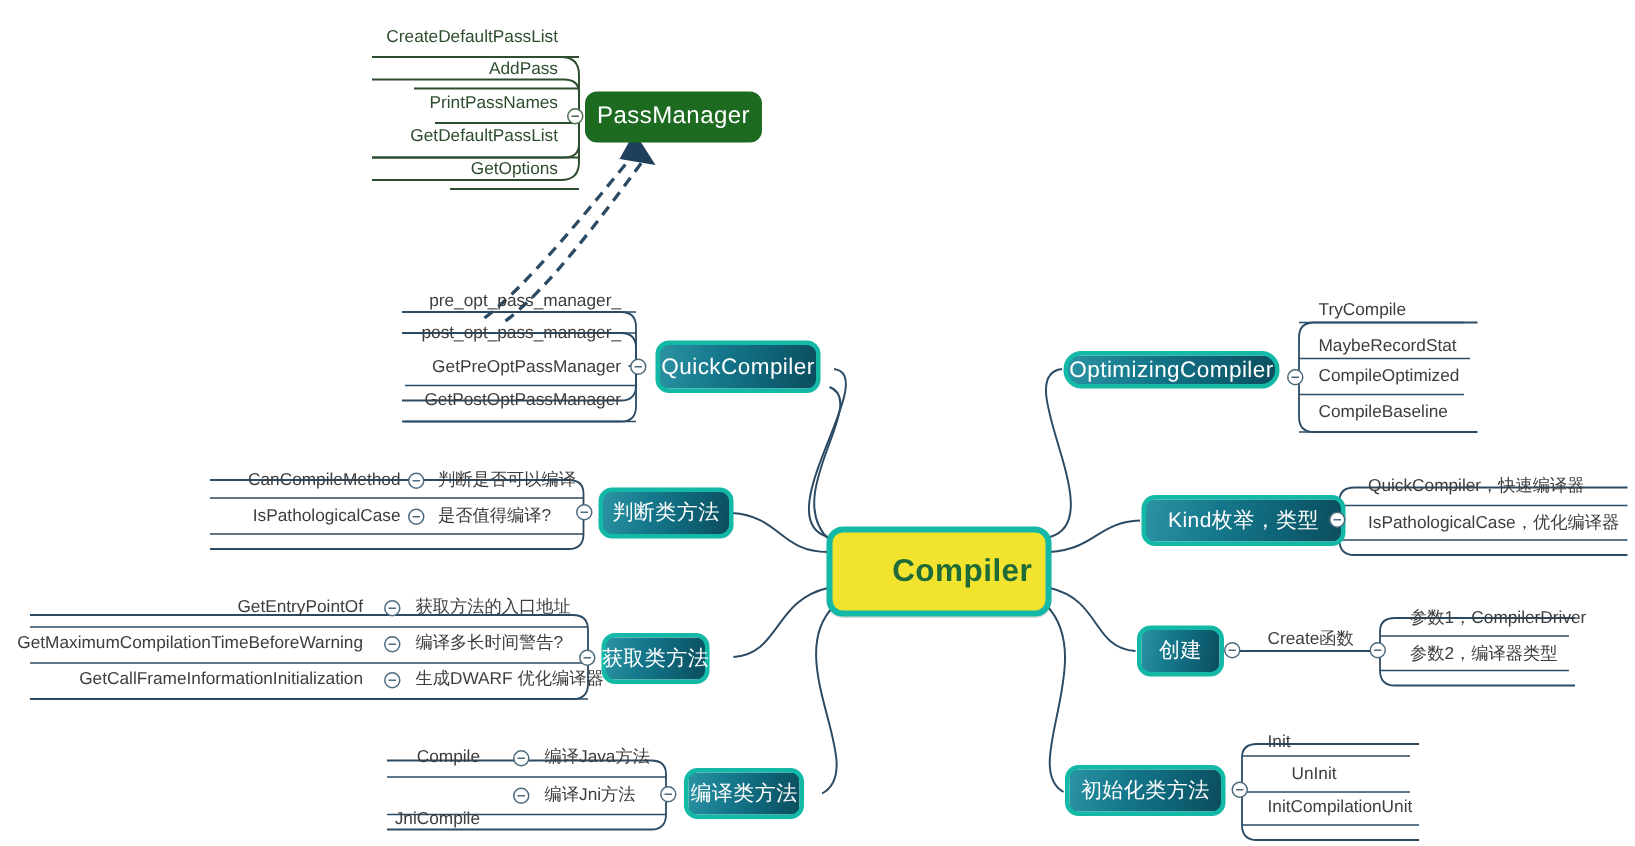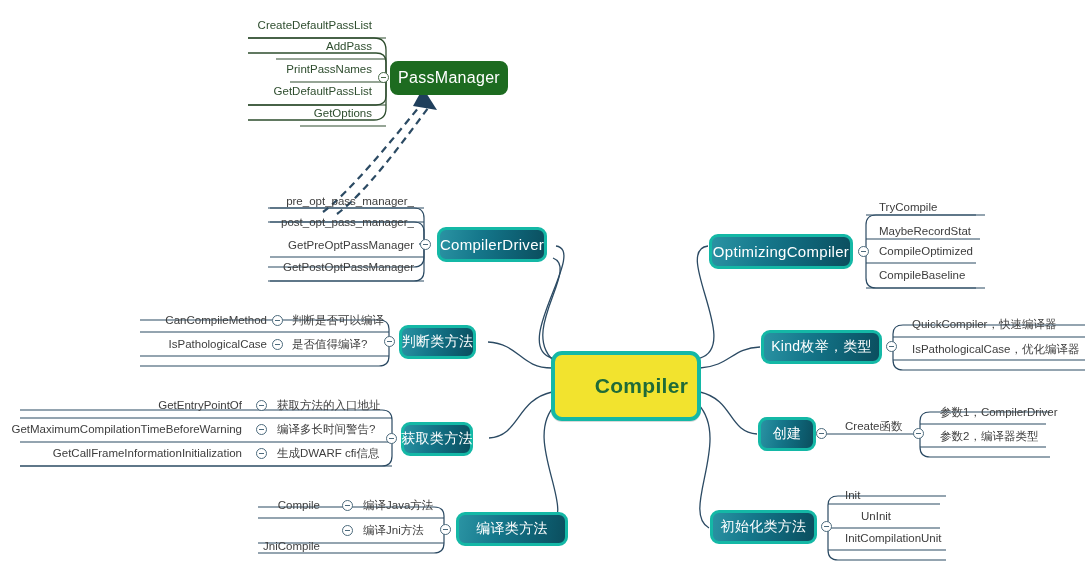--- a/index.html
+++ b/index.html
@@ -196,56 +196,56 @@
       <path d="M300,126 L386,126"></path>
     </g>
 
     <g fill="none" stroke="#2b4a63" stroke-width="2.2" stroke-dasharray="7,5" stroke-linecap="butt">
       <path d="M323,212 C352,190 392,140 424,101"></path>
       <path d="M337,214 C366,192 400,146 431,104"></path>
     </g>
     <polygon points="423,88 437,110 413,106" fill="#1f3f5c"></polygon>
   </svg>
 
-  <div class="node center" style="left:551px;top:351px;width:150px;height:70px;padding-left:31px;">
+  <div class="node center" style="left:551px;top:351px;width:150px;height:60px;padding-left:31px;">
     <span>Compiler</span>
   </div>
 
   <div class="node green" style="left:390px;top:61px;width:118px;height:34px;">
     <span>PassManager</span>
   </div>
   <div class="toggle green" style="left:378px;top:72px;"></div>
 
   <div class="leaf green-txt r" style="left:172px;top:19px;width:200px;">CreateDefaultPassList</div>
   <div class="leaf green-txt r" style="left:172px;top:40px;width:200px;">AddPass</div>
   <div class="leaf green-txt r" style="left:172px;top:63px;width:200px;">PrintPassNames</div>
   <div class="leaf green-txt r" style="left:172px;top:85px;width:200px;">GetDefaultPassList</div>
   <div class="leaf green-txt r" style="left:172px;top:107px;width:200px;">GetOptions</div>
 
   <div class="node teal" style="left:437px;top:227px;width:110px;height:35px;">
-    <span>CompilerDriver</span>
+    <span>QuickCompiler</span>
   </div>
   <div class="toggle" style="left:420px;top:239px;"></div>
 
   <div class="leaf r" style="left:182px;top:195px;width:232px;">pre_opt_pass_manager_</div>
   <div class="leaf r" style="left:182px;top:216px;width:232px;">post_opt_pass_manager_</div>
   <div class="leaf r" style="left:182px;top:239px;width:232px;">GetPreOptPassManager</div>
   <div class="leaf r" style="left:182px;top:261px;width:232px;">GetPostOptPassManager</div>
 
-  <div class="node teal" style="left:709px;top:234px;width:144px;height:35px;">
+  <div class="node teal" style="left:709px;top:234px;width:144px;height:25px;border-radius:12px;">
     <span>OptimizingCompiler</span>
   </div>
   <div class="toggle" style="left:858px;top:246px;"></div>
 
   <div class="leaf" style="left:879px;top:201px;">TryCompile</div>
   <div class="leaf" style="left:879px;top:225px;">MaybeRecordStat</div>
   <div class="leaf" style="left:879px;top:245px;">CompileOptimized</div>
   <div class="leaf" style="left:879px;top:269px;">CompileBaseline</div>
 
-  <div class="node teal small" style="left:399px;top:325px;width:77px;height:34px;">
+  <div class="node teal small" style="left:399px;top:325px;width:90px;height:34px;">
     <span>判断类方法</span>
   </div>
   <div class="toggle" style="left:384px;top:336px;"></div>
 
   <div class="leaf r" style="left:40px;top:314px;width:227px;">CanCompileMethod</div>
   <div class="toggle" style="left:272px;top:315px;"></div>
   <div class="leaf cn" style="left:292px;top:314px;">判断是否可以编译</div>
 
   <div class="leaf r" style="left:40px;top:338px;width:227px;">IsPathologicalCase</div>
   <div class="toggle" style="left:272px;top:339px;"></div>
@@ -259,36 +259,36 @@
   <div class="leaf r" style="left:10px;top:399px;width:232px;">GetEntryPointOf</div>
   <div class="toggle" style="left:256px;top:400px;"></div>
   <div class="leaf cn" style="left:277px;top:399px;text-align:center;">获取方法的入口地址</div>
 
   <div class="leaf r" style="left:10px;top:423px;width:232px;">GetMaximumCompilationTimeBeforeWarning</div>
   <div class="toggle" style="left:256px;top:424px;"></div>
   <div class="leaf cn" style="left:277px;top:423px;">编译多长时间警告?</div>
 
   <div class="leaf r" style="left:10px;top:447px;width:232px;">GetCallFrameInformationInitialization</div>
   <div class="toggle" style="left:256px;top:448px;"></div>
-  <div class="leaf cn" style="left:277px;top:447px;">生成DWARF cfi信息</div>
-
-  <div class="node teal small" style="left:456px;top:512px;width:112px;height:34px;">
+  <div class="leaf cn" style="left:277px;top:447px;">生成DWARF 优化编译器</div>
+
+  <div class="node teal small" style="left:456px;top:512px;width:80px;height:34px;">
     <span>编译类方法</span>
   </div>
   <div class="toggle" style="left:440px;top:524px;"></div>
 
   <div class="leaf r" style="left:210px;top:499px;width:110px;">Compile</div>
   <div class="toggle" style="left:342px;top:500px;"></div>
   <div class="leaf cn" style="left:363px;top:499px;">编译Java方法</div>
 
   <div class="leaf r" style="left:210px;top:540px;width:110px;">JniCompile</div>
   <div class="toggle" style="left:342px;top:525px;"></div>
   <div class="leaf cn" style="left:363px;top:524px;">编译Jni方法</div>
 
-  <div class="node teal small" style="left:761px;top:330px;width:121px;height:34px;">
+  <div class="node teal small" style="left:761px;top:330px;width:136px;height:34px;">
     <span>Kind枚举，类型</span>
   </div>
   <div class="toggle" style="left:886px;top:341px;"></div>
 
   <div class="leaf" style="left:912px;top:318px;">QuickCompiler，快速编译器</div>
   <div class="leaf" style="left:912px;top:343px;">IsPathologicalCase，优化编译器</div>
 
   <div class="node teal small" style="left:758px;top:417px;width:58px;height:34px;">
     <span>创建</span>
   </div>

